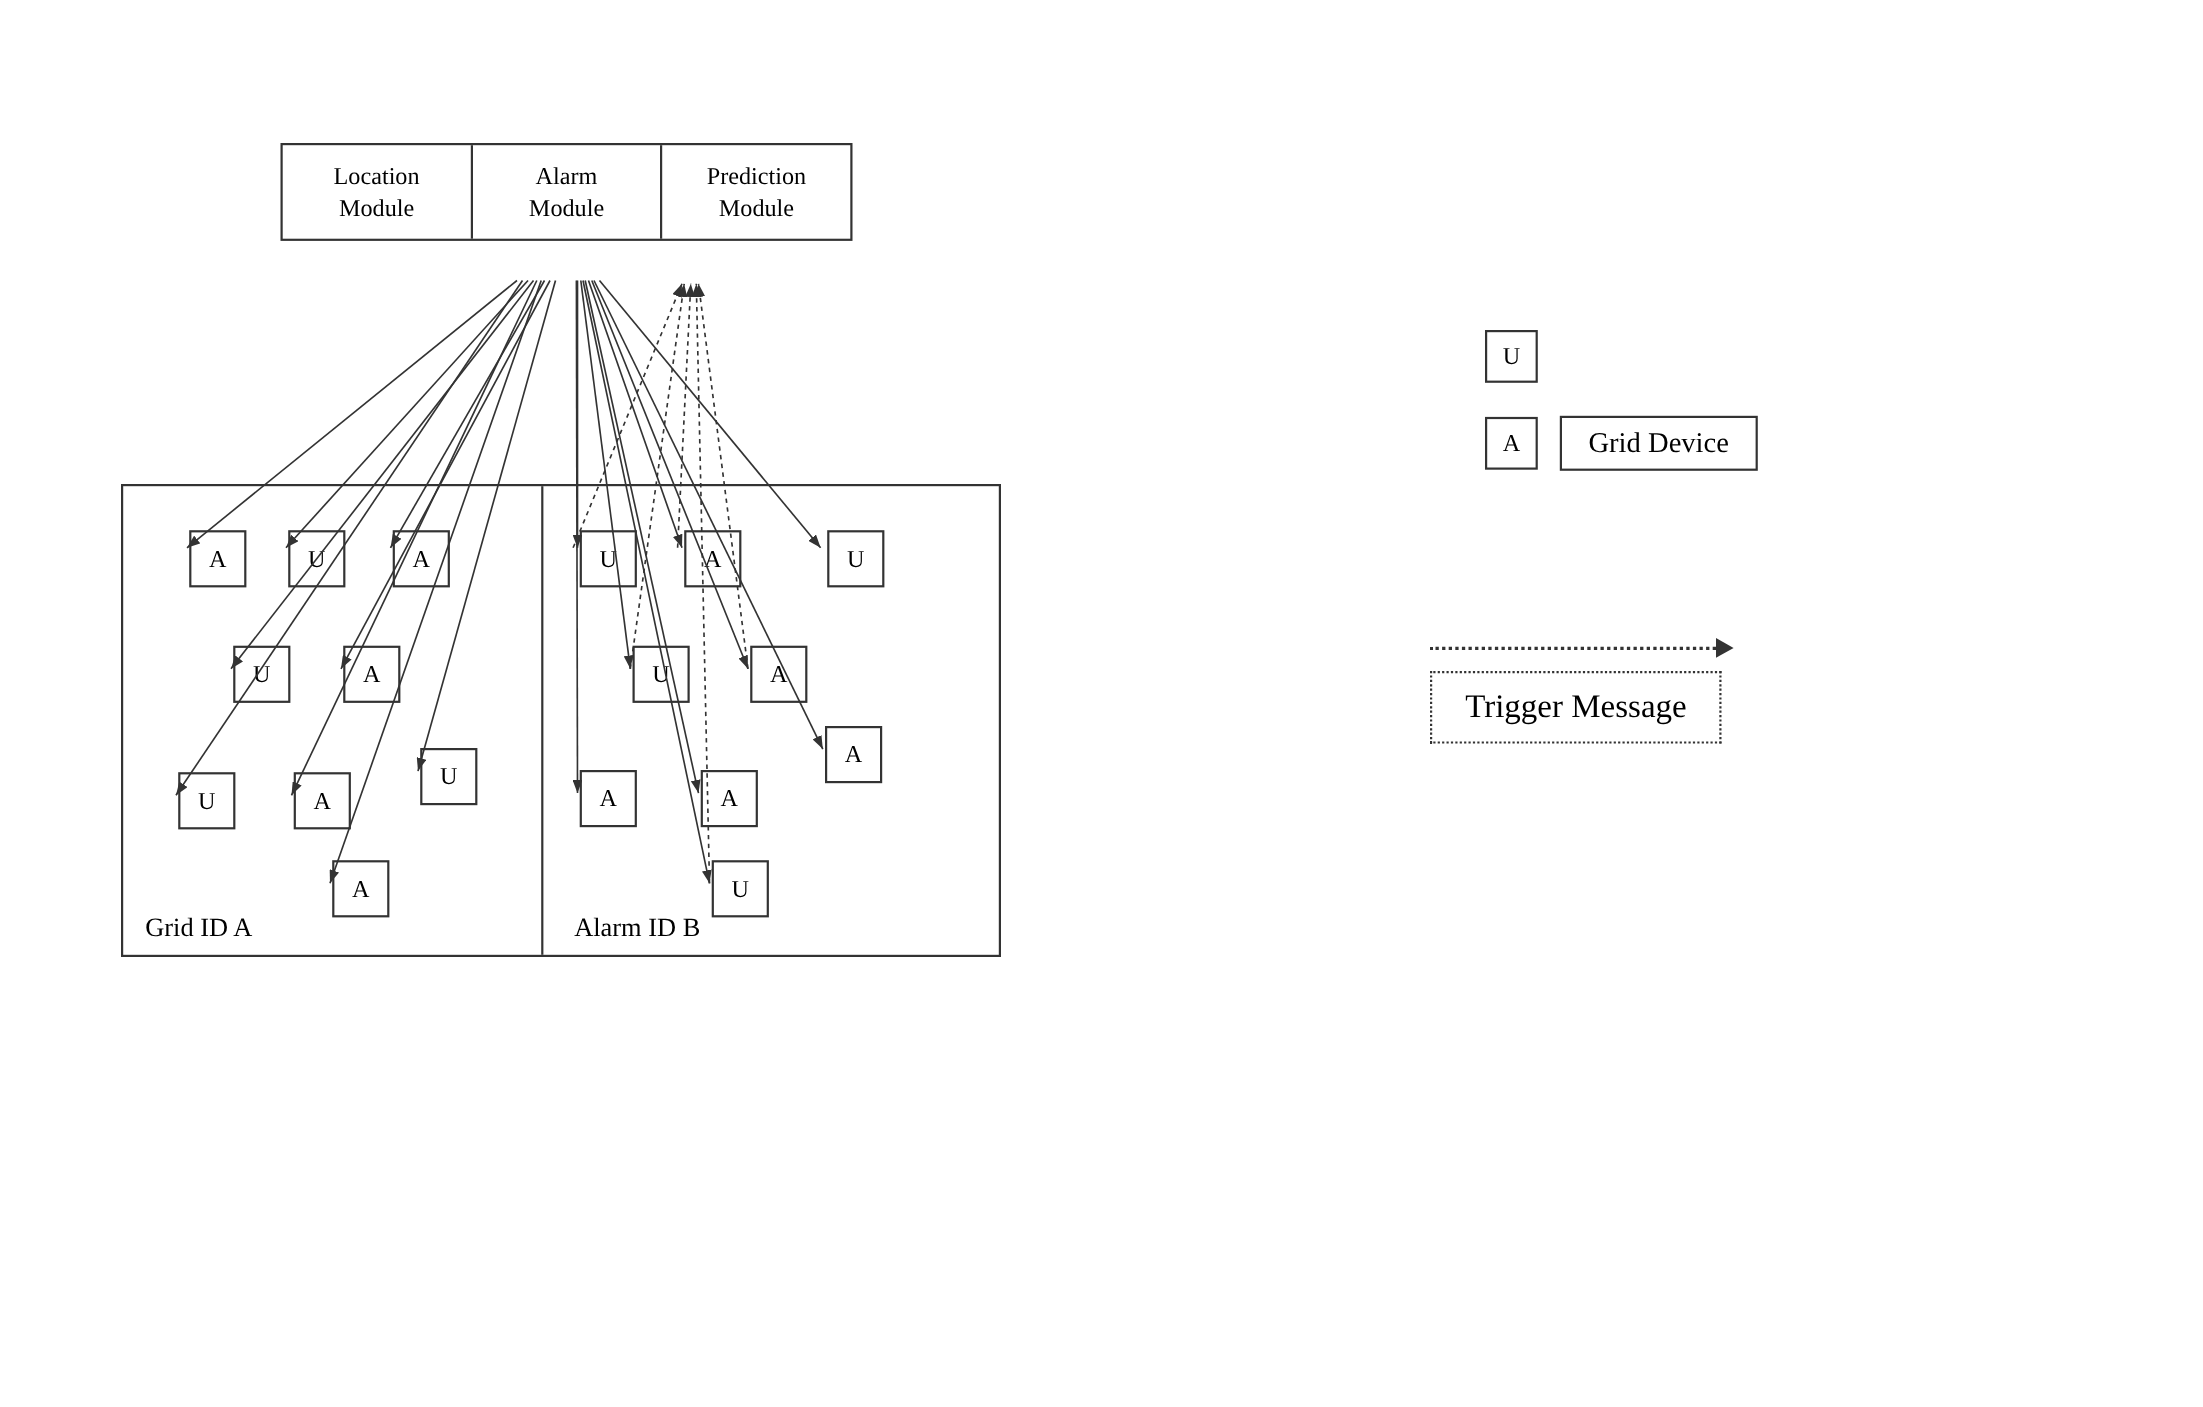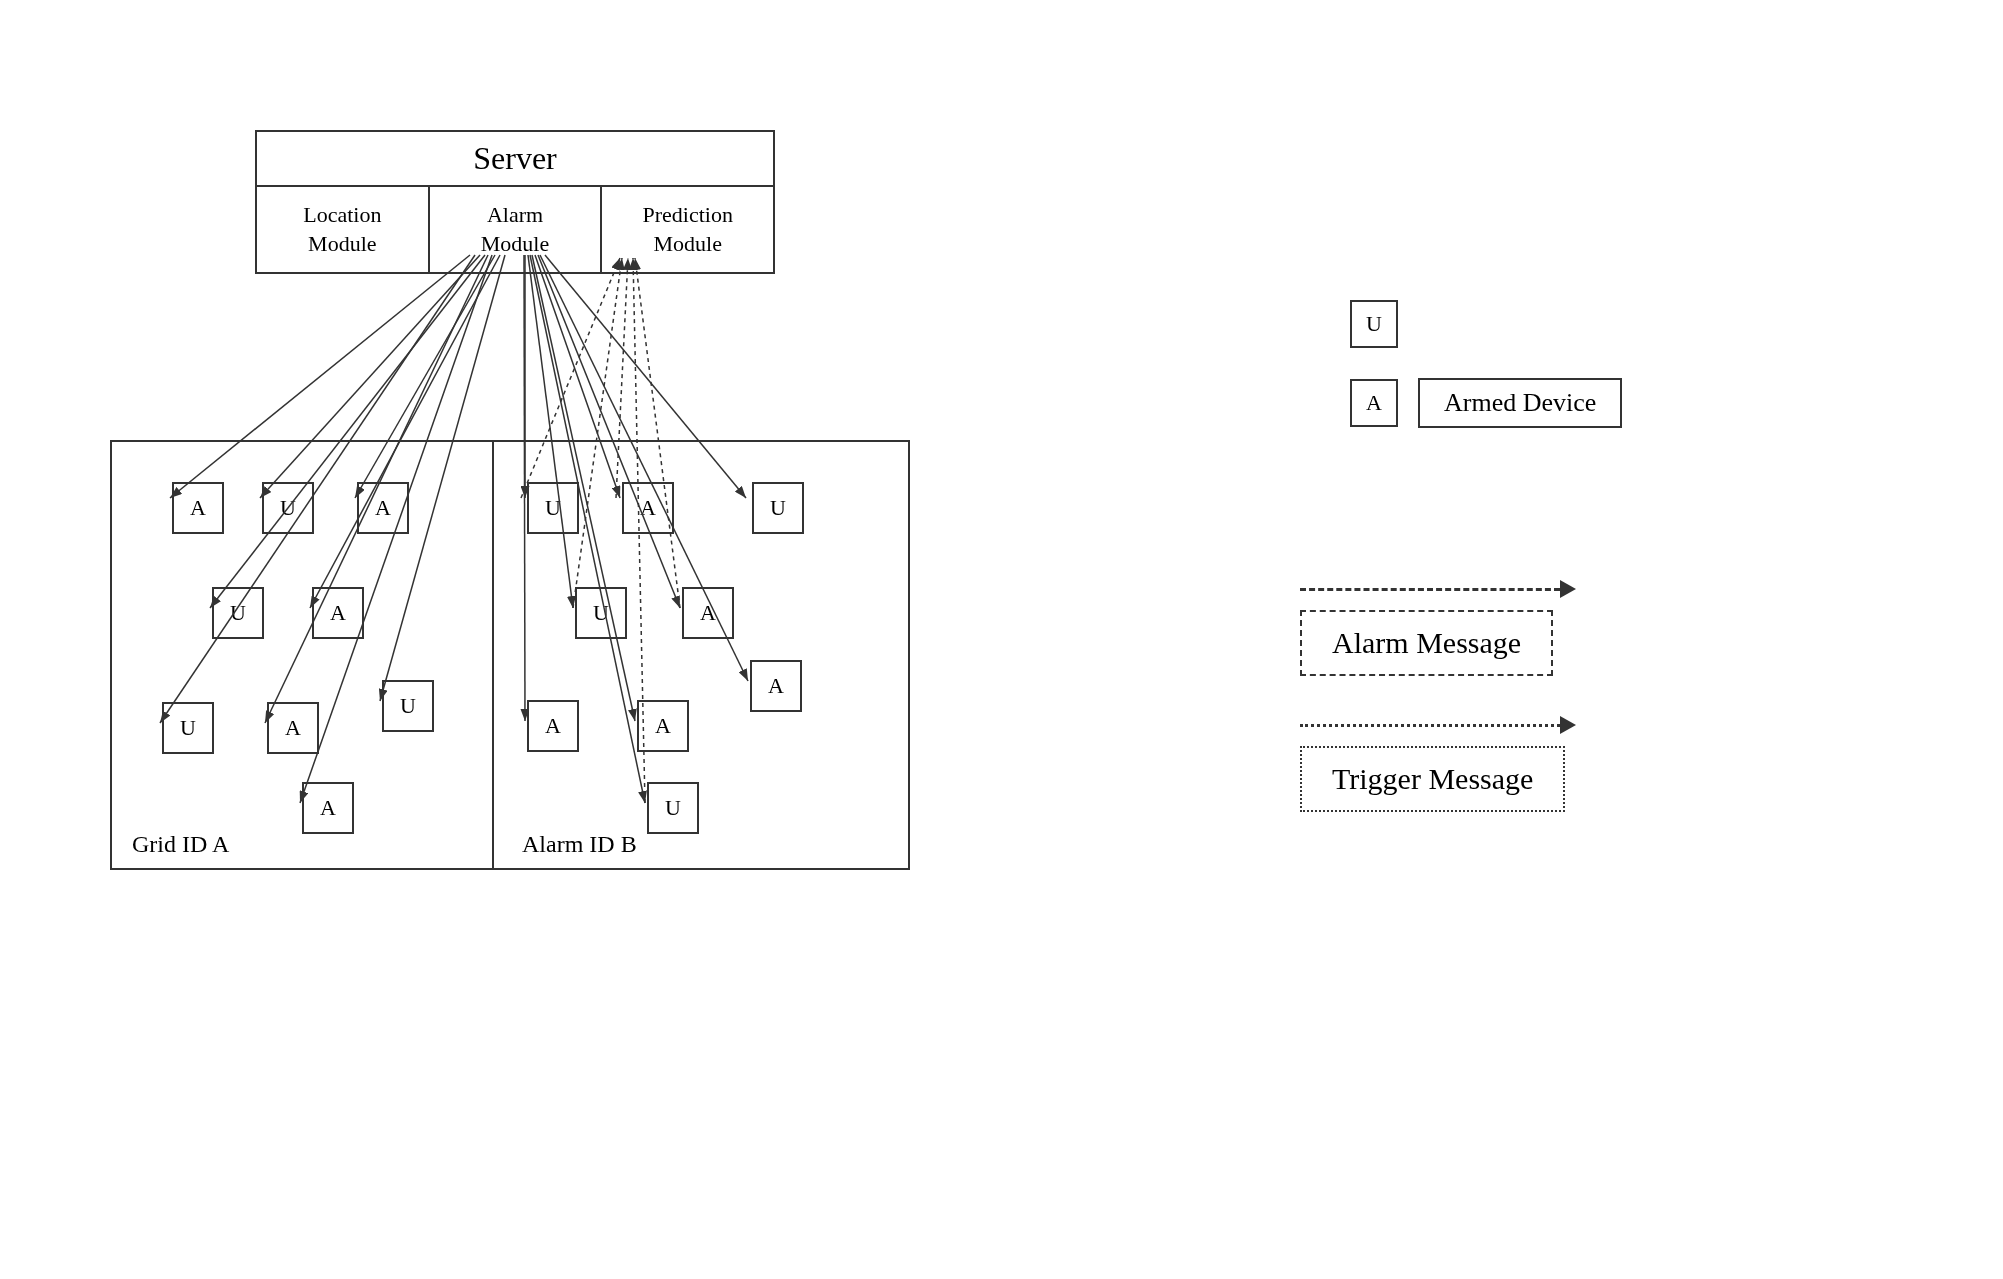--- a/index.html
+++ b/index.html
@@ -171,21 +171,20 @@
       height: 100%;
       pointer-events: none;
     }
   </style>
 </head>
 <body>
 
 <div class="diagram-area">
 
   <div class="server-box">
-    <div class="server-title">Server</div>
     <div class="server-modules">
       <div class="server-module">Location<br>Module</div>
       <div class="server-module">Alarm<br>Module</div>
       <div class="server-module">Prediction<br>Module</div>
     </div>
   </div>
 
   <div class="grid-outer">
     <div class="grid-divider"></div>
 
@@ -275,33 +274,26 @@
 </div>
 
 <div class="legend-area">
 
   <div class="legend-item">
     <div class="legend-device">U</div>
   </div>
 
   <div class="legend-item">
     <div class="legend-device">A</div>
-    <div class="legend-label-box">Armed Device</div>
+    <div class="legend-label-box">Grid Device</div>
   </div>
 </div>
 
 <div class="msg-legend">
 
-  <div class="msg-item">
-    <div class="msg-arrow-line">
-      <div class="msg-line msg-line-dashed"></div>
-      <div class="msg-arrowhead"></div>
-    </div>
-    <div class="msg-box">Alarm Message</div>
-  </div>
 
   <div class="msg-item">
     <div class="msg-arrow-line">
       <div class="msg-line msg-line-dotted"></div>
       <div class="msg-arrowhead"></div>
     </div>
     <div class="msg-box msg-box-dotted">Trigger Message</div>
   </div>
 </div>
 

